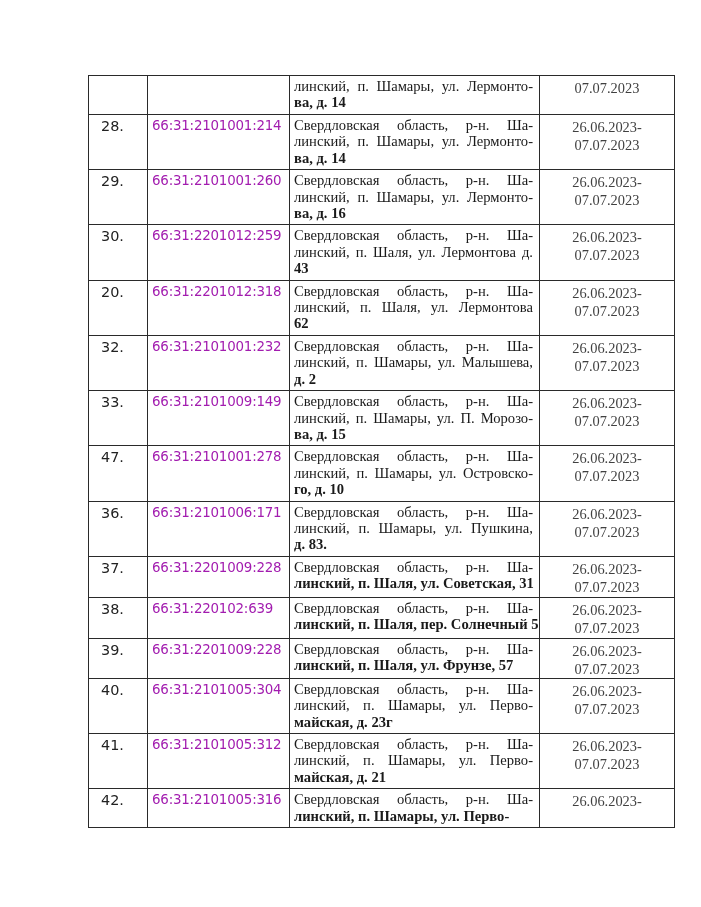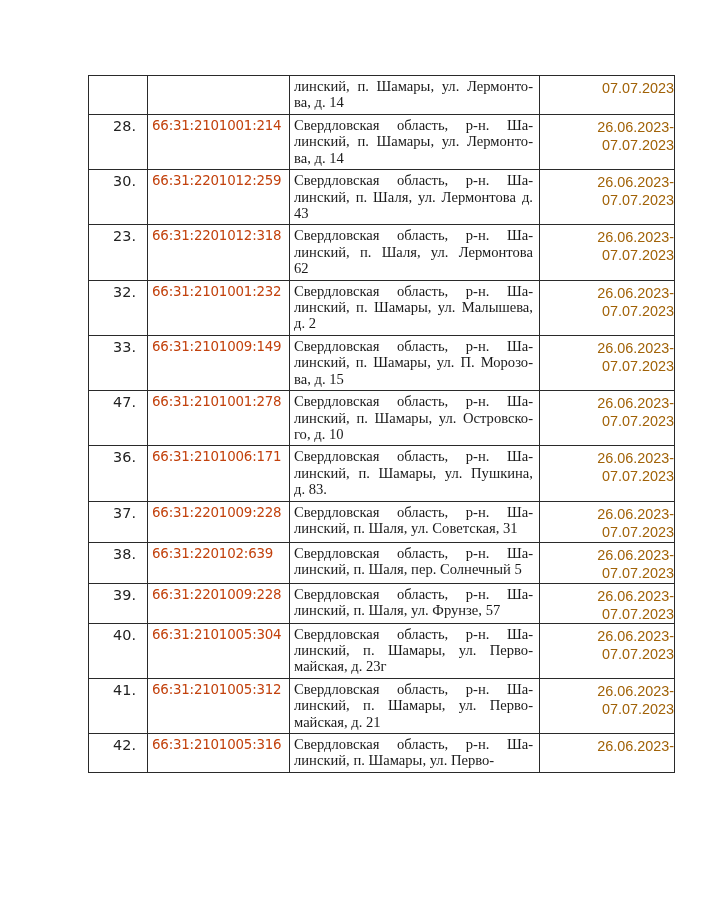--- a/index.html
+++ b/index.html
@@ -14,36 +14,36 @@
   }
   table.reg td {
     border: 1.3px solid #2a2a2a; vertical-align: top; padding: 0;
     font-size: 14.6px; line-height: 16.4px;
   }
   col.c-num { width: 59px; }
   col.c-cad { width: 142px; }
   col.c-addr { width: 250px; }
   col.c-date { width: 135px; }
   td.num {
-    text-align: right; padding: 3px 11px 0 0 !important;
+    text-align: center; padding: 3px 11px 0 0 !important;
     font-family: "DejaVu Sans", sans-serif; font-size: 14.4px !important; color: #222;
   }
   td.cad {
     padding: 3px 0 0 4px !important;
-    font-family: "DejaVu Sans", sans-serif; font-size: 13.4px !important; color: #c2410c;
+    font-family: "DejaVu Sans", sans-serif; font-size: 13.4px !important; color: #a21caf;
     letter-spacing: -0.2px;
   }
   td.addr {
     padding: 2px 6px 3px 4px !important; text-align: justify; text-align-last: left;
   }
   td.addr .ln { display: block; text-align: justify; text-align-last: justify; white-space: nowrap; }
-  td.addr .ln.last { text-align-last: left; }
+  td.addr .ln.last { text-align-last: left; font-weight: bold; }
   td.date {
-    text-align: right; padding: 3px 0 0 0 !important;
-    font-family: Liberation Sans, sans-serif; font-size: 14.4px !important; color: #a16207;
+    text-align: center; padding: 3px 0 0 0 !important;
+    font-family: Liberation Serif, serif; font-size: 14.4px !important; color: #404040;
   }
   td.date span { display: block; line-height: 18px; }
   tr.h3 td { height: 49px; }
   tr.h2 td { height: 35px; }
   tr.h2b td { height: 33px; }
   tr.first td { height: 33px; }
   tr.last td { height: 33px; }
 </style>
 </head>
 <body>
@@ -75,34 +75,47 @@
             <span class="ln">Свердловская область, р-н. Ша-</span>
             <span class="ln">линский, п. Шамары, ул. Лермонто-</span>
             <span class="ln last">ва, д. 14</span>
           </td>
           <td class="date">
             <span>26.06.2023-</span>
             <span>07.07.2023</span>
           </td>
         </tr>
         <tr class="h3">
+          <td class="num">29.</td>
+          <td class="cad">66:31:2101001:260</td>
+          <td class="addr">
+            <span class="ln">Свердловская область, р-н. Ша-</span>
+            <span class="ln">линский, п. Шамары, ул. Лермонто-</span>
+            <span class="ln last">ва, д. 16</span>
+          </td>
+          <td class="date">
+            <span>26.06.2023-</span>
+            <span>07.07.2023</span>
+          </td>
+        </tr>
+        <tr class="h3">
           <td class="num">30.</td>
           <td class="cad">66:31:2201012:259</td>
           <td class="addr">
             <span class="ln">Свердловская область, р-н. Ша-</span>
             <span class="ln">линский, п. Шаля, ул. Лермонтова д.</span>
             <span class="ln last">43</span>
           </td>
           <td class="date">
             <span>26.06.2023-</span>
             <span>07.07.2023</span>
           </td>
         </tr>
         <tr class="h3">
-          <td class="num">23.</td>
+          <td class="num">20.</td>
           <td class="cad">66:31:2201012:318</td>
           <td class="addr">
             <span class="ln">Свердловская область, р-н. Ша-</span>
             <span class="ln">линский, п. Шаля, ул. Лермонтова</span>
             <span class="ln last">62</span>
           </td>
           <td class="date">
             <span>26.06.2023-</span>
             <span>07.07.2023</span>
           </td>

